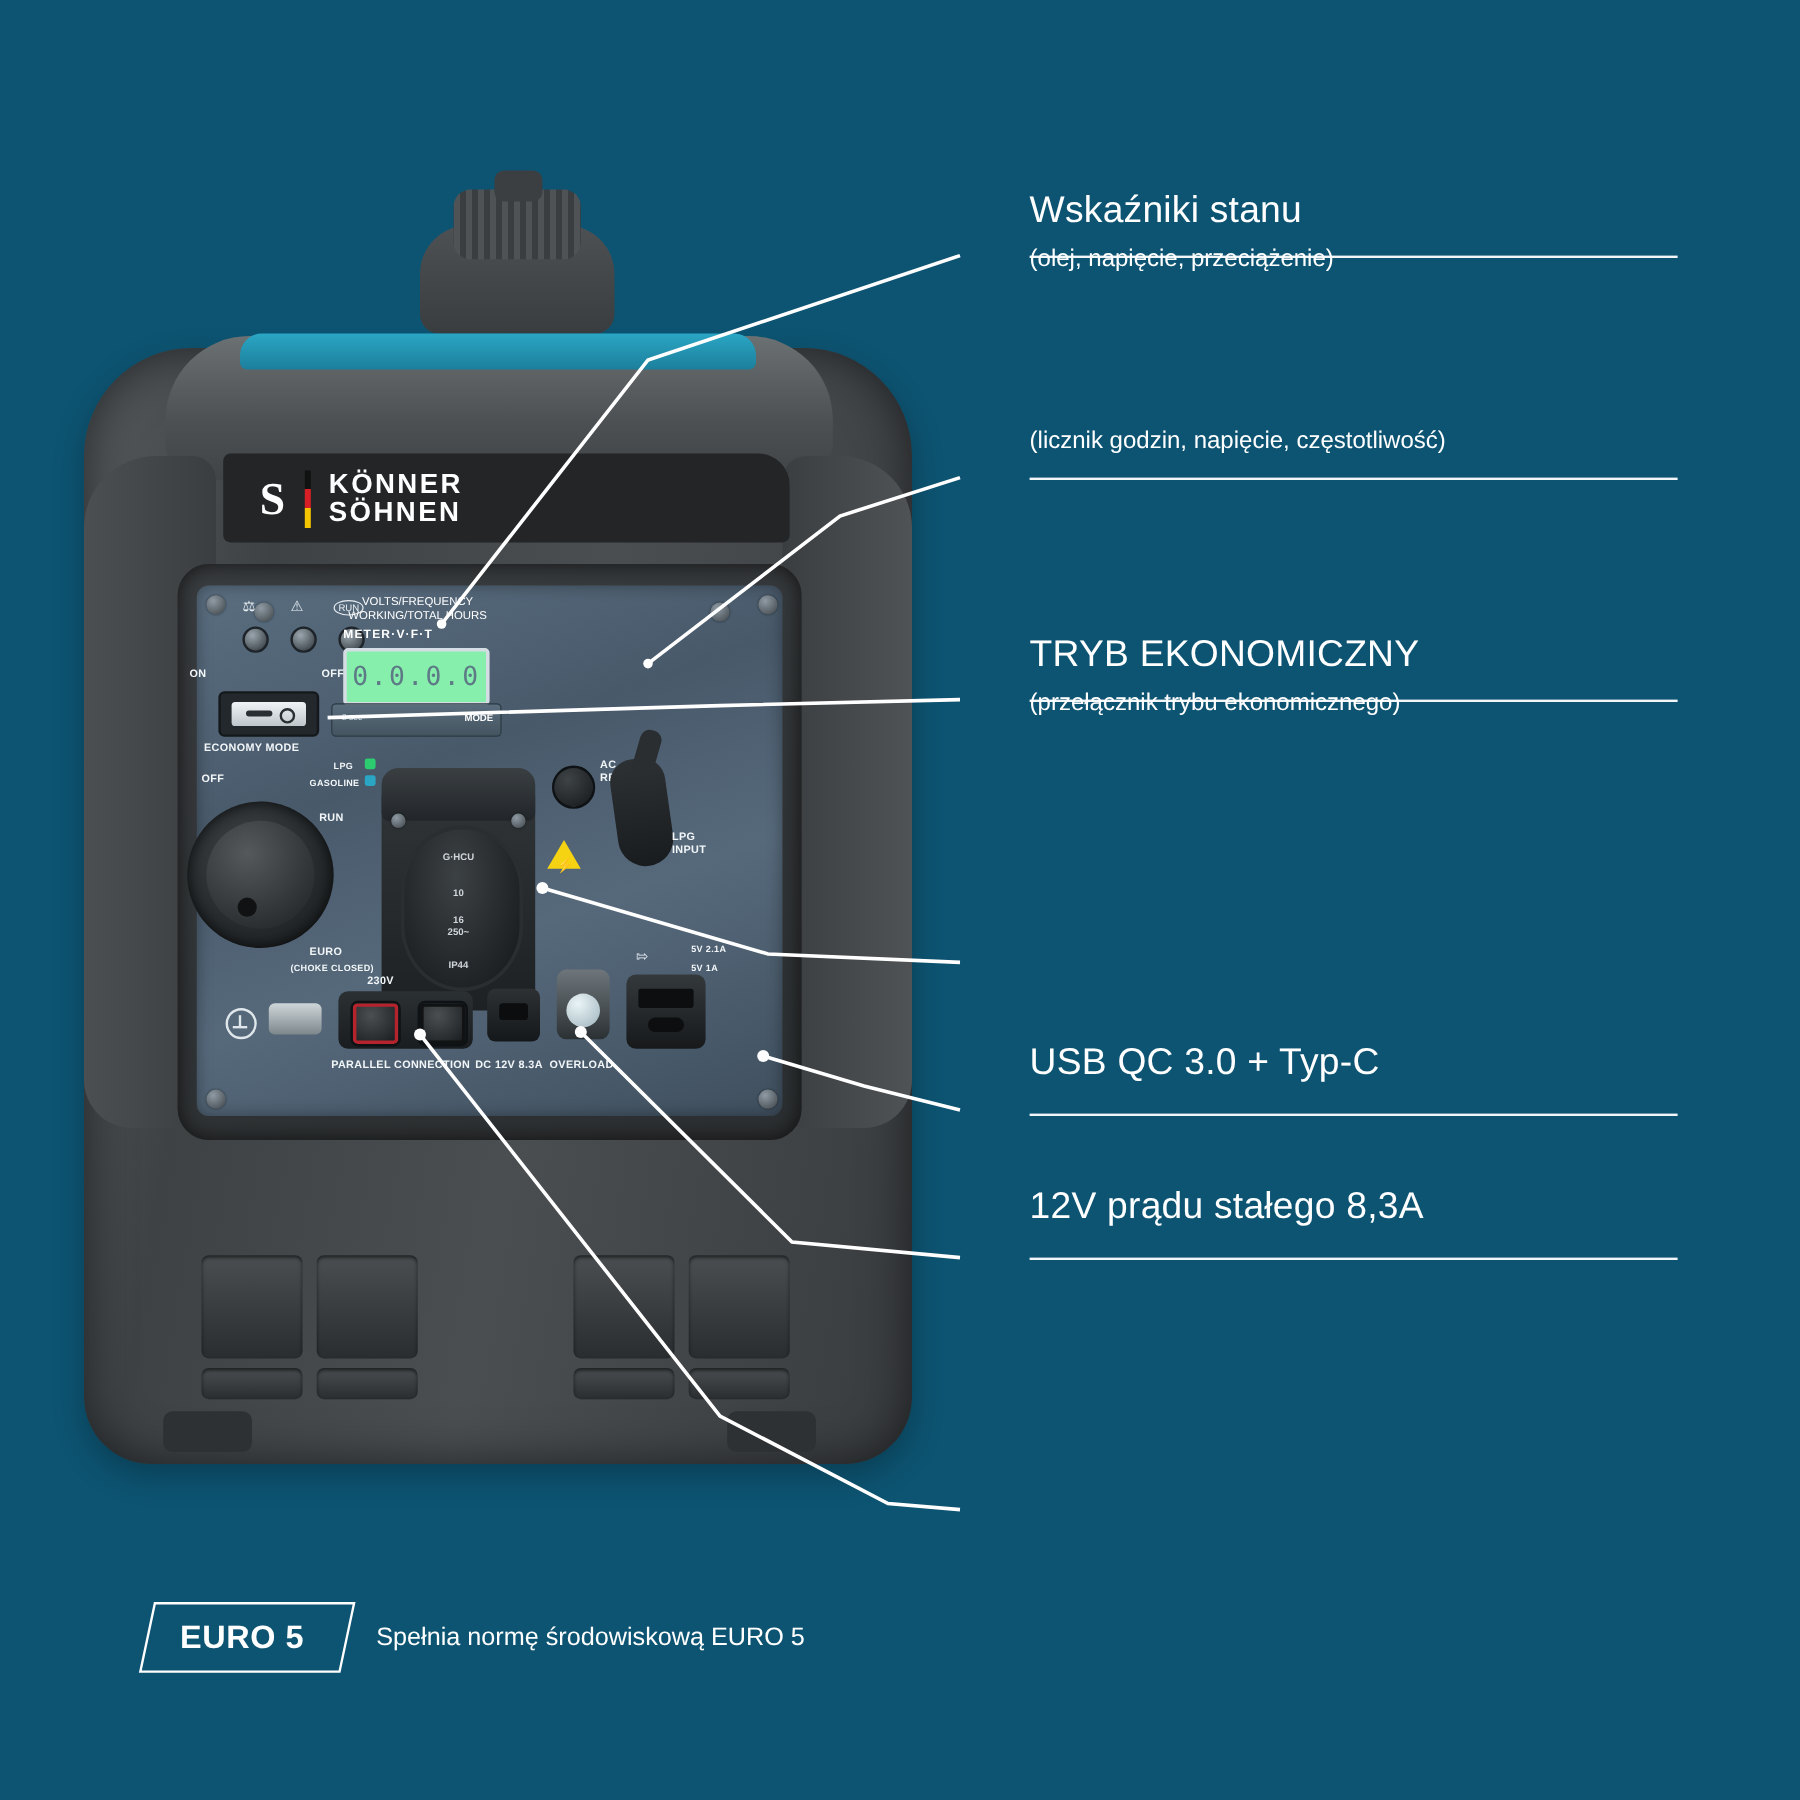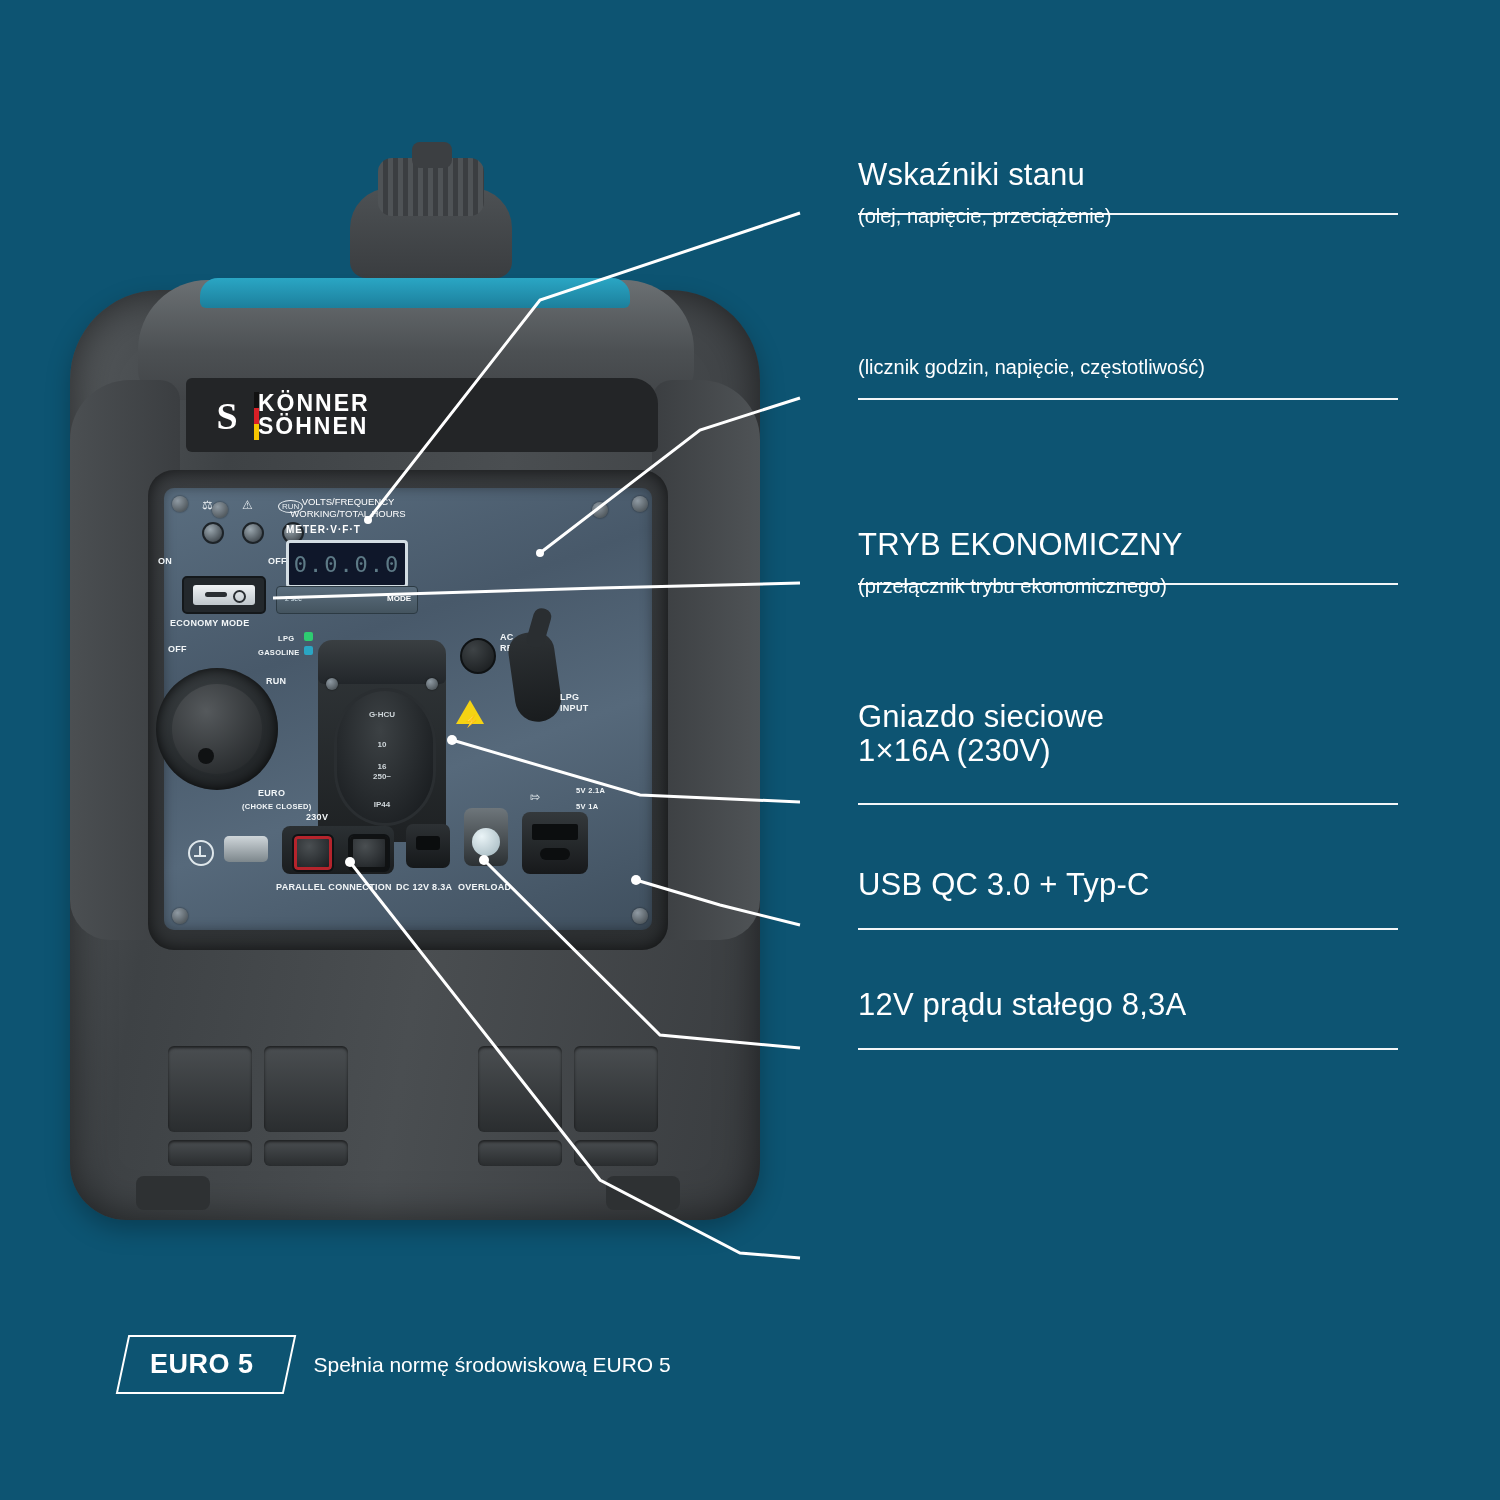--- a/index.html
+++ b/index.html
@@ -116,37 +116,37 @@
   }
   #brandLogo{
     position:absolute;left:18px;top:16px;width:46px;height:44px;
     color:#fff;font-size:38px;font-weight:700;font-family:"Liberation Serif",serif;
     line-height:44px;text-align:center;
   }
   #brandBar{
     position:absolute;left:68px;top:14px;width:5px;height:48px;
     background:linear-gradient(180deg,#111 0 33%,#d81f26 33% 66%,#f5c400 66% 100%);
   }
-  #brandText{color:#fff;line-height:1.02;}
+  #brandText{color:#fff;line-height:1.02;margin-left:16px;}
   #brandText .l1{font-size:23px;font-weight:700;letter-spacing:2px;}
   #brandText .l2{font-size:23px;font-weight:700;letter-spacing:2px;}
 
   
   .plabel{position:absolute;color:#f2f6f8;font-size:9px;font-weight:700;letter-spacing:.3px;}
   .plabel.sm{font-size:7.5px;}
   .ind{
     position:absolute;width:18px;height:18px;border-radius:50%;
     background:radial-gradient(circle at 35% 30%,#9aa6ae,#2b3238);
     border:2px solid #1d2328;
   }
   .indIcon{position:absolute;color:#e9eef1;font-size:12px;}
 
   #display{
     position:absolute;left:226px;top:400px;width:116px;height:42px;
-    background:#0f172a;border:3px solid #d3dde3;border-radius:4px;
+    background:#86efac;border:3px solid #d3dde3;border-radius:4px;
     display:flex;align-items:center;justify-content:center;
   }
   #displayDigits{
     color:#5d7a86;font-family:"DejaVu Sans Mono",monospace;font-size:22px;letter-spacing:2px;
   }
   #meterLbl{position:absolute;left:226px;top:384px;color:#fff;font-size:10px;font-weight:700;letter-spacing:1px;}
   #vfLbl{position:absolute;left:228px;top:356px;color:#fff;font-size:9.5px;font-weight:400;text-align:center;width:120px;line-height:1.25;}
   #modeBox{
     position:absolute;left:216px;top:446px;width:140px;height:26px;
     background:linear-gradient(180deg,#5b6e7e,#44545f);border-radius:4px;
@@ -459,25 +459,20 @@
     <div class="rule" style="top:55px;"></div>
     <div class="sub">(licznik godzin, napięcie, częstotliwość)</div>
   </div>
 
   <div class="callout" style="left:858px;top:528px;width:540px;">
     <div class="title">TRYB EKONOMICZNY</div>
     <div class="rule" style="top:55px;"></div>
     <div class="sub">(przełącznik trybu ekonomicznego)</div>
   </div>
 
-  <div class="callout" style="left:858px;top:700px;width:540px;">
-    <div class="title">Gniazdo sieciowe
-1×16A (230V)</div>
-    <div class="rule" style="top:103px;"></div>
-  </div>
 
   <div class="callout" style="left:858px;top:868px;width:540px;">
     <div class="title">USB QC 3.0 + Typ-C</div>
     <div class="rule" style="top:60px;"></div>
   </div>
 
   <div class="callout" style="left:858px;top:988px;width:540px;">
     <div class="title">12V prądu stałego 8,3A</div>
     <div class="rule" style="top:60px;"></div>
   </div>

